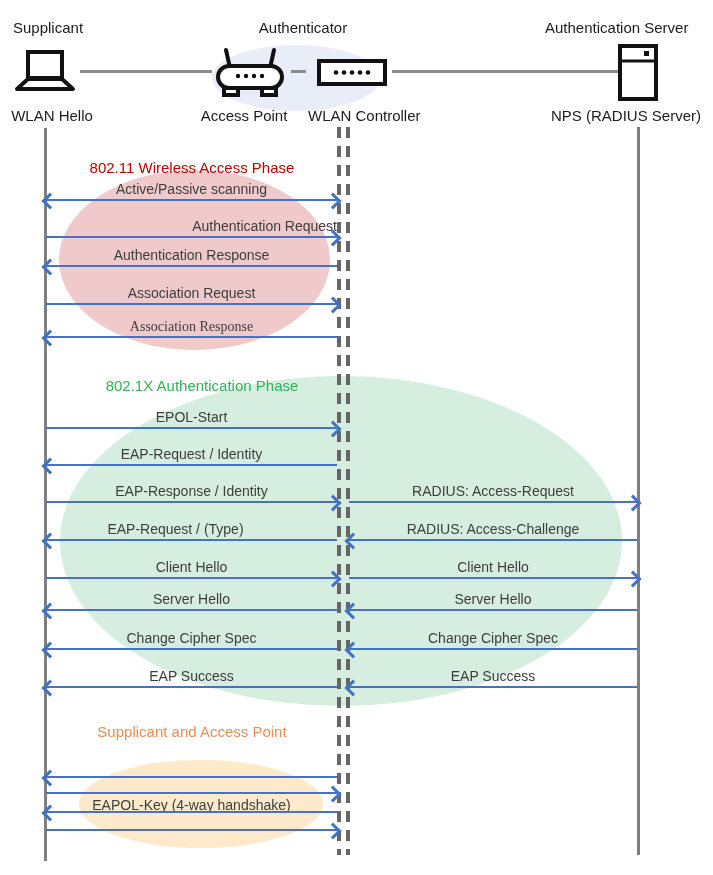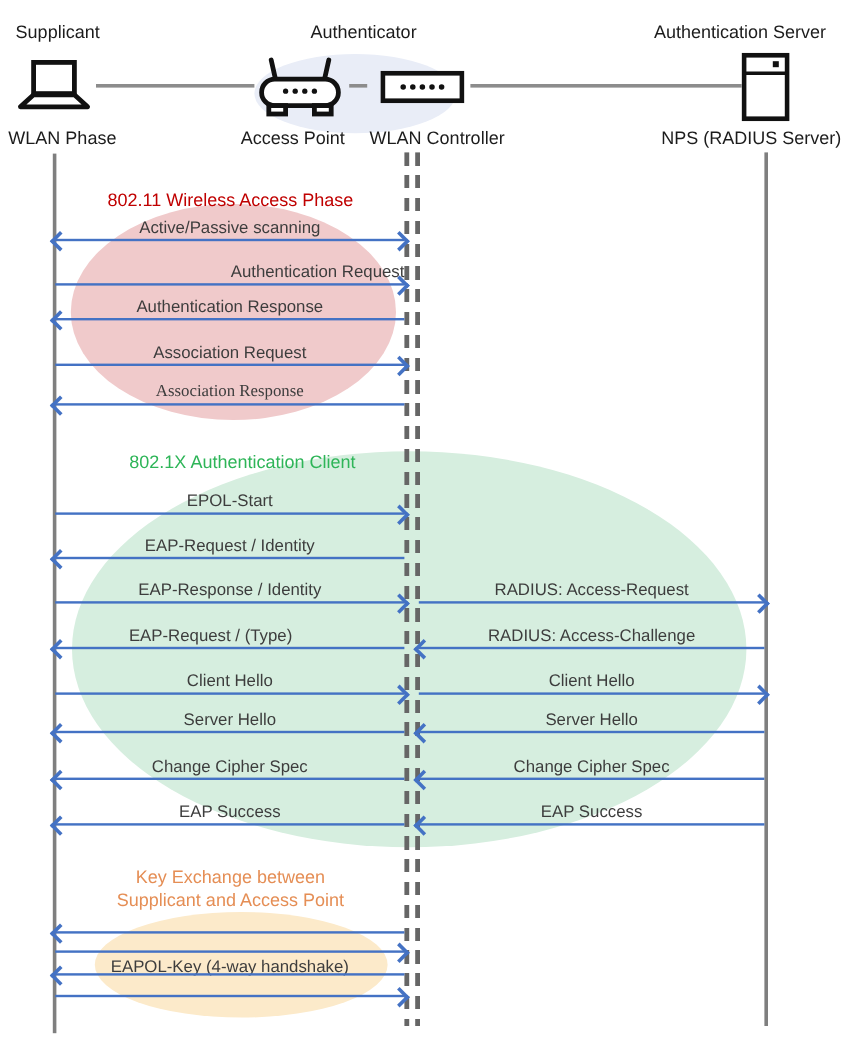--- a/index.html
+++ b/index.html
@@ -91,34 +91,33 @@
   <div class="connector" style="left:392px;top:70px;width:226px;"></div>
 
   <div class="abs" style="left:618px;top:44px;">
     <svg width="40" height="57" viewBox="0 0 40 57">
       <rect x="2" y="2" width="36" height="53" fill="#fff" stroke="#111" stroke-width="4"></rect>
       <line x1="2" y1="17" x2="38" y2="17" stroke="#111" stroke-width="3"></line>
       <rect x="26" y="7" width="5" height="5" fill="#111"></rect>
     </svg>
   </div>
 
-  <div class="device-label center" style="left:6px;top:107px;width:92px;">WLAN Phase</div>
+  <div class="device-label center" style="left:6px;top:107px;width:92px;">WLAN Hello</div>
   <div class="device-label center" style="left:198px;top:107px;width:92px;">Access Point</div>
   <div class="device-label center" style="left:308px;top:107px;width:112px;">WLAN Controller</div>
   <div class="device-label right" style="left:551px;top:107px;width:155px;">NPS (RADIUS Server)</div>
 
   <div class="lifeline" style="left:44px;top:128px;height:733px;"></div>
   <div class="dash-line" style="left:337px;top:127px;height:728px;"></div>
   <div class="dash-line" style="left:346px;top:127px;height:728px;"></div>
   <div class="lifeline" style="left:637px;top:127px;height:728px;"></div>
 
   <div class="phase-title" style="left: 46px; top: 158px; width: 292px; color: rgb(192, 0, 0);">802.11 Wireless Access Phase</div>
-  <div class="phase-title" style="left: 56px; top: 376px; width: 292px; color: rgb(46, 181, 88);">802.1X Authentication Client</div>
+  <div class="phase-title" style="left: 56px; top: 376px; width: 292px; color: rgb(46, 181, 88);">802.1X Authentication Phase</div>
   <div class="phase-title" style="left: 46px; top: 722px; width: 292px; color: rgb(229, 142, 85);">
-    <div>Key Exchange between</div>
     <div>Supplicant and Access Point</div>
   </div>
 
   <div id="messages-layer" style="position:absolute;left:0;top:0;width:100%;height:100%;">
       <div class="msg-label" style="left: 46px; width: 291px; top: 181px;">Active/Passive scanning</div>
       <div class="msg-arrow" style="left: 46px; width: 291px; top: 199px;">
         <span class="head r"></span>
         <span class="head l"></span>
       </div>
       <div class="msg-label" style="left: 46px; width: 291px; top: 218px; text-align: right;">Authentication Request</div>

